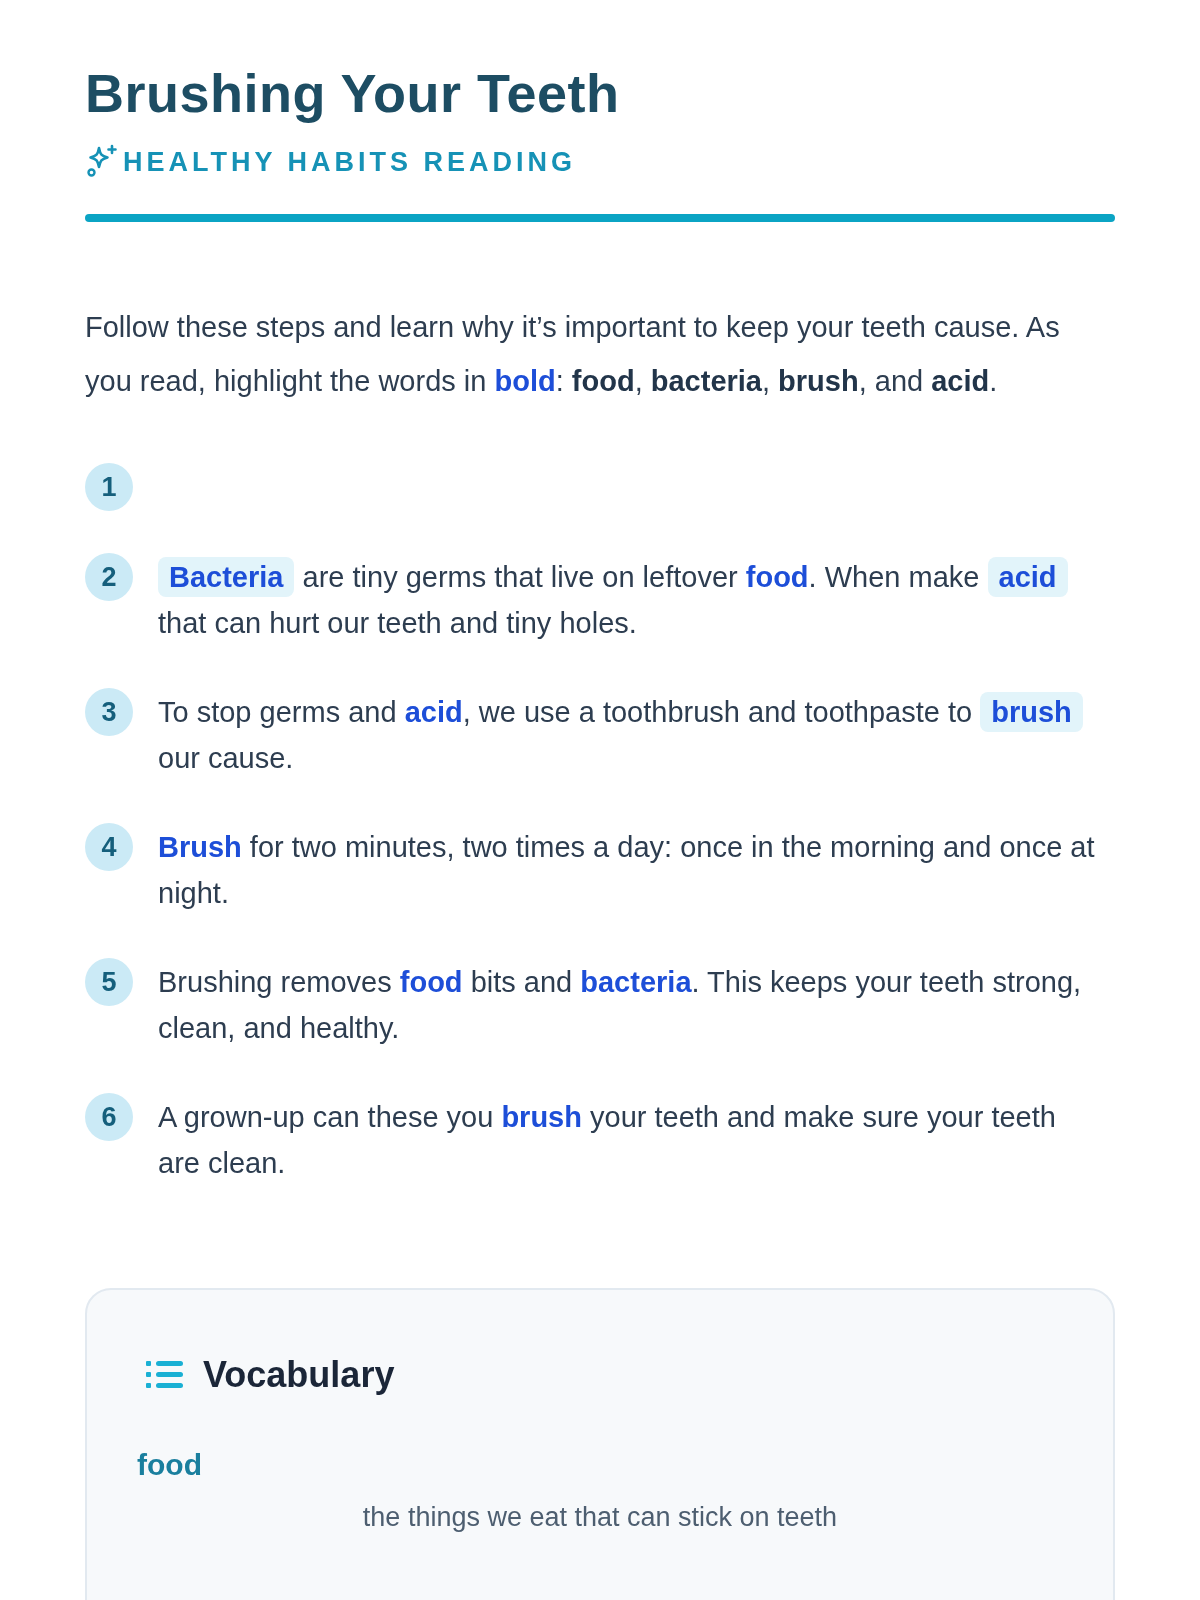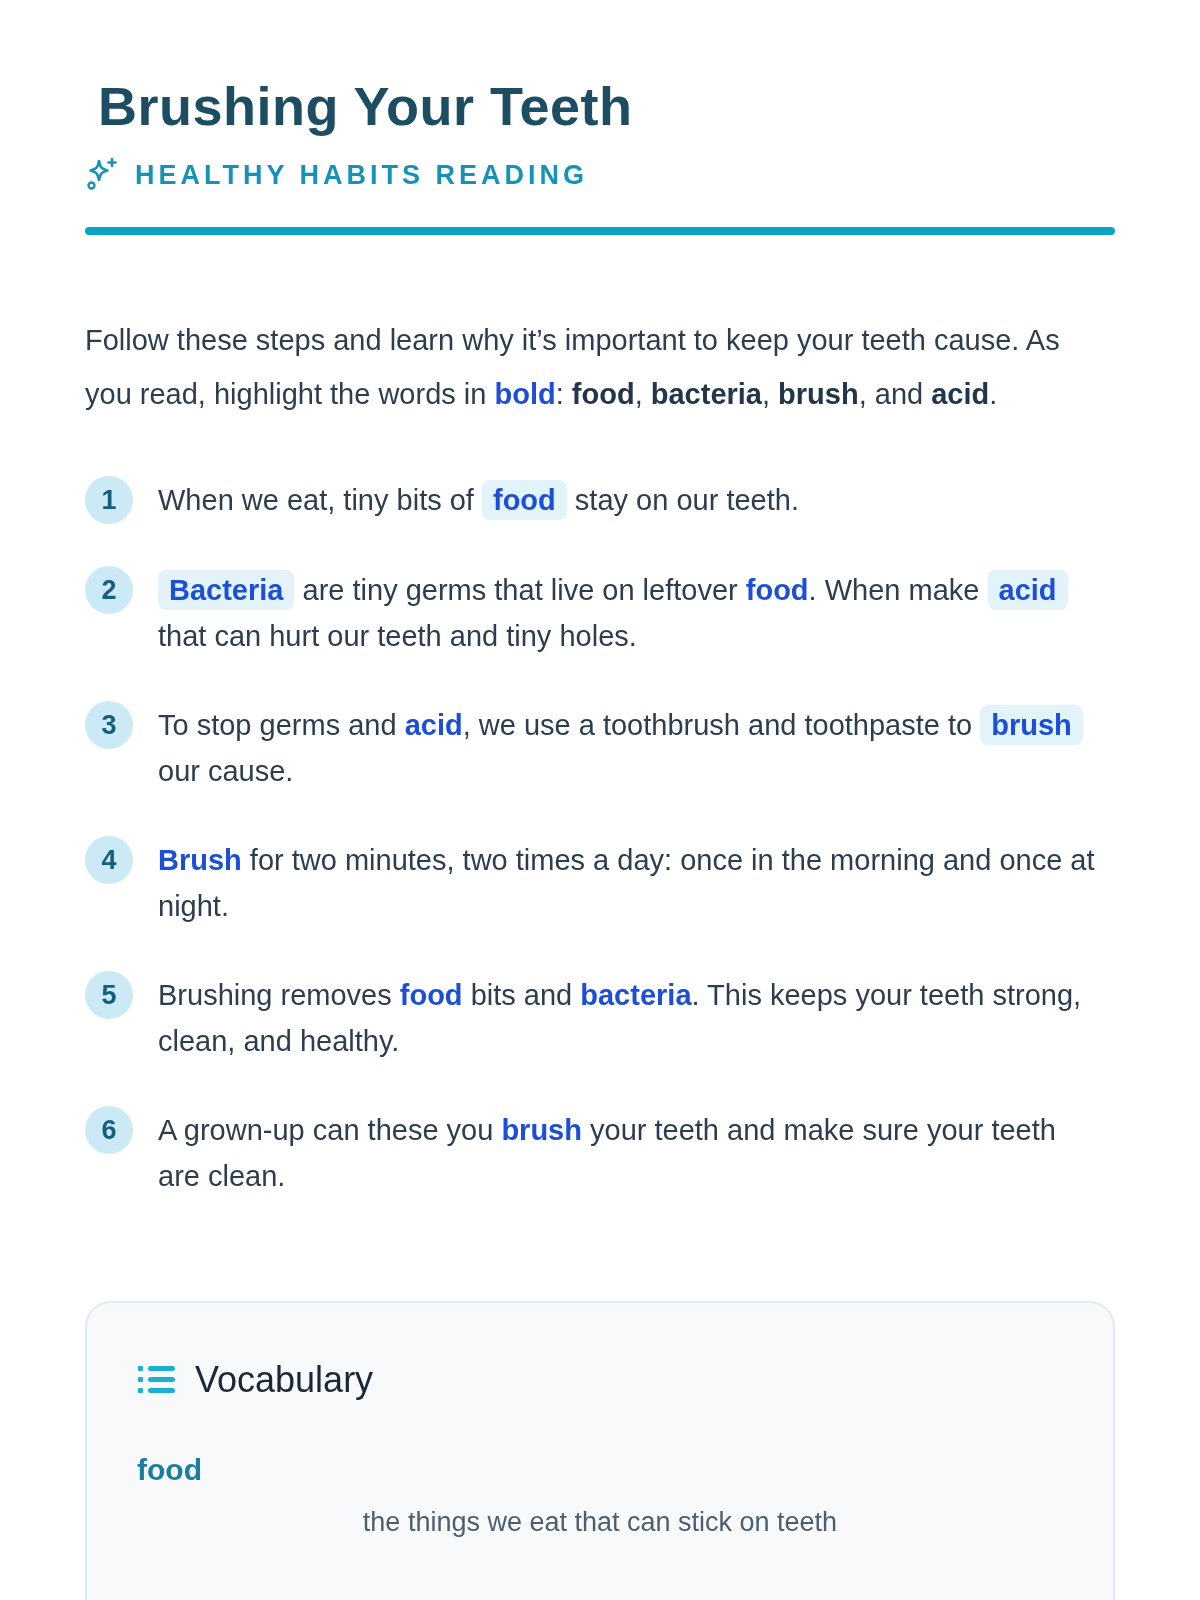--- a/index.html
+++ b/index.html
@@ -15,32 +15,32 @@
     position: relative;
   }
   .page {
     padding: 62px 85px 0 85px;
     box-sizing: border-box;
     width: 1200px;
   }
 
   
   .title {
-    margin: 13px;
+    margin: 0;
     font-size: 54px;
     line-height: 1.15;
     font-weight: 800;
     letter-spacing: 0.5px;
     color: #1d4d63;
   }
   .subtitle {
     margin-top: 20px;
     display: flex;
     align-items: center;
-    gap: 14px;
+    gap: 2px;
   }
   .subtitle .label {
     font-size: 27px;
     font-weight: 700;
     letter-spacing: 4px;
     color: #1692b6;
   }
   .sparkle { display: inline-flex; }
   .divider {
     margin-top: 34px;
@@ -102,26 +102,26 @@
   .vocab-card {
     margin-top: 102px;
     background: #f7f9fb;
     border: 2px solid #e2e9f0;
     border-radius: 26px;
     padding: 56px 50px 80px 50px;
     box-sizing: border-box;
     height: 340px;
   }
   .vocab-heading {
-    margin: 0;
+    margin: 8px;
     display: flex;
     align-items: center;
     gap: 18px;
     font-size: 36px;
-    font-weight: 400;
+    font-weight: 700;
     color: #1b2638;
   }
   .list-icon { display: inline-flex; }
   .vocab-term {
     margin-top: 52px;
     font-size: 30px;
     font-weight: 700;
     color: #1a7f9e;
   }
   .vocab-def {
@@ -149,21 +149,20 @@
       <span class="label">HEALTHY HABITS READING</span>
     </div>
     <div class="divider"></div>
   </header>
 
   <p class="intro"><span>Follow these steps and learn why it’s important to keep your teeth cause. As you read, highlight the words in </span><span class="kw">bold</span><span>: </span><span class="db">food</span><span>, </span><span class="db">bacteria</span><span>, </span><span class="db">brush</span><span>, and </span><span class="db">acid</span><span>.</span></p>
 
   <ol class="steps">
       <li class="step">
         <span class="badge">1</span>
-        <div class="step-text"><span>When we eat, tiny bits of </span><span class="kw hl">food</span><span> stay on our teeth.</span></div>
       </li>
       <li class="step">
         <span class="badge">2</span>
         <div class="step-text"><span class="kw hl">Bacteria</span><span> are tiny germs that live on leftover </span><span class="kw">food</span><span>. When make </span><span class="kw hl">acid</span><span> that can hurt our teeth and tiny holes.</span></div>
       </li>
       <li class="step">
         <span class="badge">3</span>
         <div class="step-text"><span>To stop germs and </span><span class="kw">acid</span><span>, we use a toothbrush and toothpaste to </span><span class="kw hl">brush</span><span> our cause.</span></div>
       </li>
       <li class="step">

